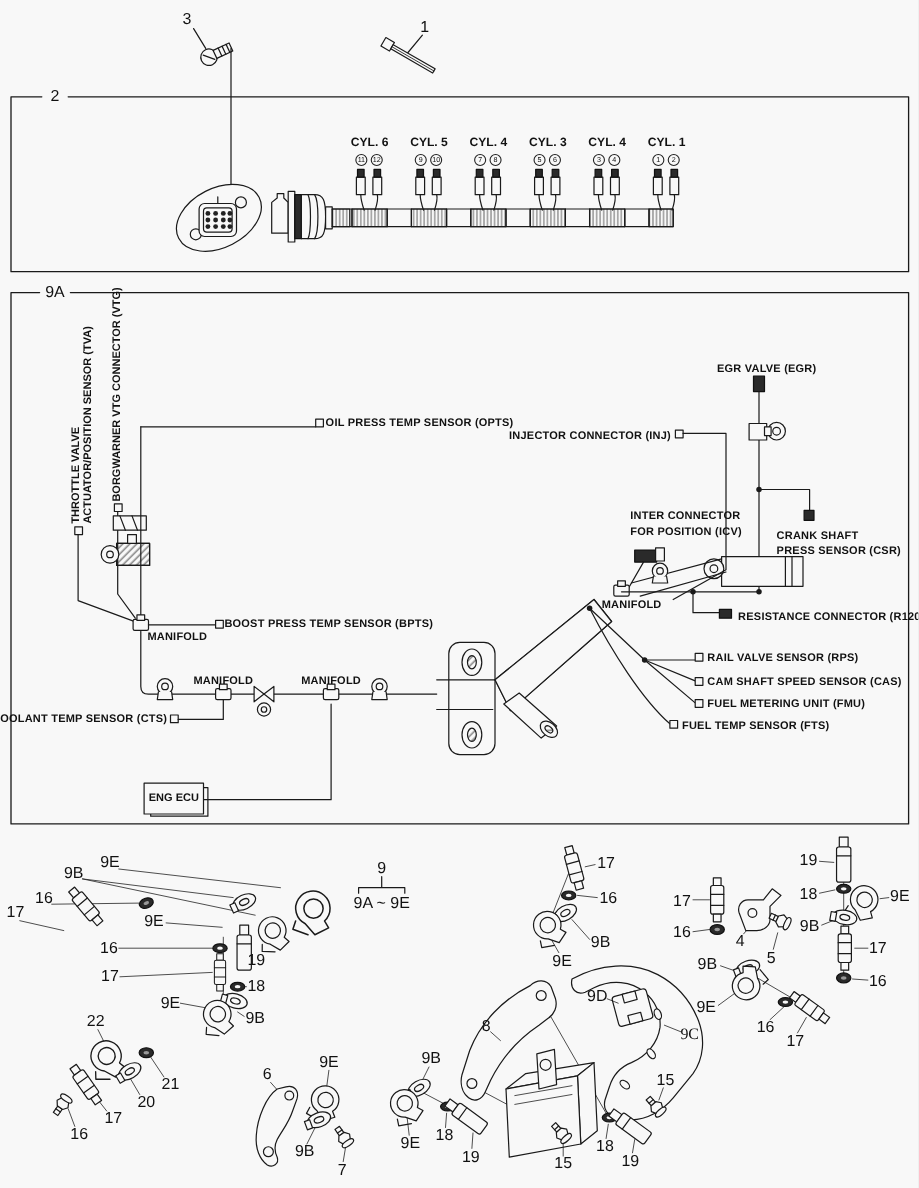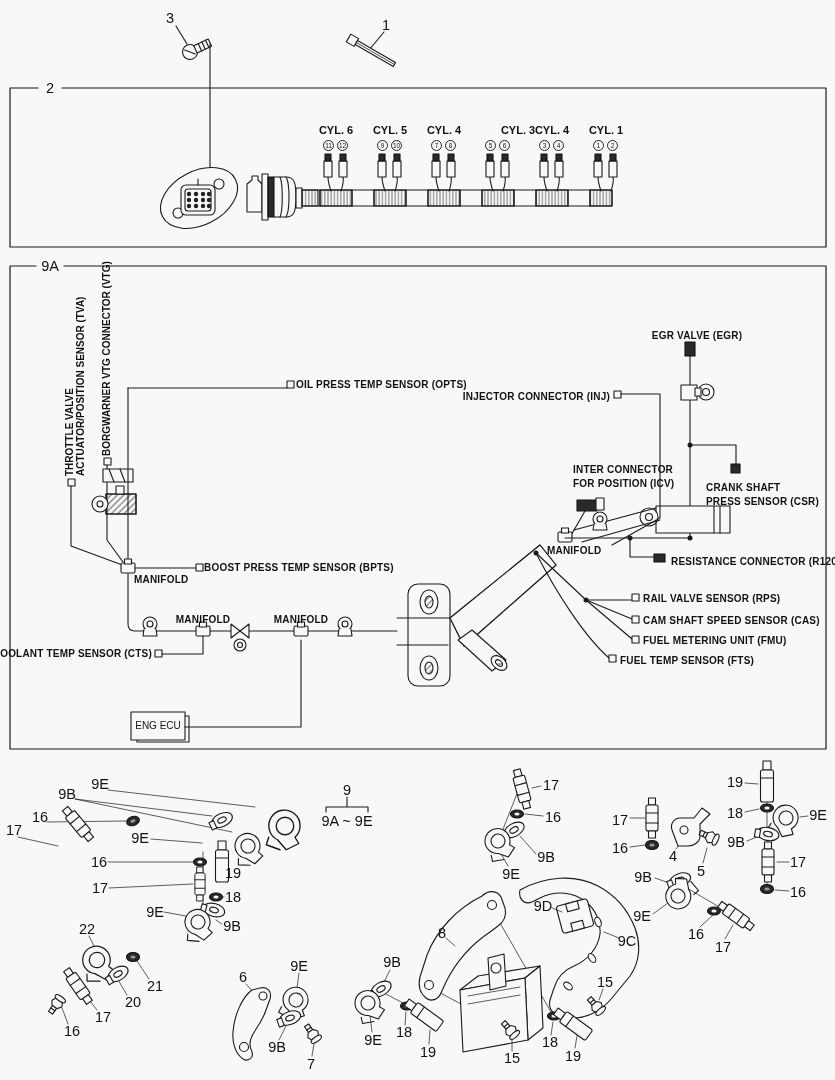--- a/index.html
+++ b/index.html
@@ -14,21 +14,21 @@
   .dlab{font-size:10px;font-weight:700;letter-spacing:.2px;white-space:nowrap;line-height:10px}
   .dlab.right{transform:translateX(-100%)}
   .dlab.center{transform:translateX(-50%)}
   .vlab{font-size:10px;font-weight:700;line-height:11px;white-space:nowrap;
         transform:rotate(-90deg);transform-origin:0 0}
   .vlab div{position:static !important}
   .cyl{font-size:11px;font-weight:700;width:64px;text-align:center;white-space:nowrap}
   .pin{width:11px;height:11px;border:1px solid #222;border-radius:50%;font-size:6.5px;
        line-height:10px;text-align:center;background:#f8f8f8;box-sizing:border-box}
   #ecu-label{position:absolute;left:131px;top:720px;width:54px;text-align:center;
-             font-size:10px;font-weight:400}
+             font-size:10px;font-weight:700}
 </style>
 </head>
 <body>
 
 <div id="stage">
 
 <svg id="art" width="835" height="1080" viewBox="0 0 835 1080" aria-hidden="true">
   <defs>
     <pattern id="hv" width="3.2" height="10" patternUnits="userSpaceOnUse">
       <line x1="1.6" y1="0" x2="1.6" y2="10" stroke="#333" stroke-width="0.7"></line>
@@ -387,21 +387,21 @@
   <div class="callout" style="left:347px;top:821px">9A ~ 9E</div>
 <div class="cyl" style="left: 304px; top: 124px;">CYL. 6</div>
       <div class="pin" style="left: 323px; top: 140px;">11</div>
       <div class="pin" style="left: 337px; top: 140px;">12</div>
       <div class="cyl" style="left: 358px; top: 124px;">CYL. 5</div>
       <div class="pin" style="left: 377px; top: 140px;">9</div>
       <div class="pin" style="left: 391px; top: 140px;">10</div>
       <div class="cyl" style="left: 412px; top: 124px;">CYL. 4</div>
       <div class="pin" style="left: 431px; top: 140px;">7</div>
       <div class="pin" style="left: 445px; top: 140px;">8</div>
-      <div class="cyl" style="left: 486px; top: 124px;">CYL. 3</div>
+      <div class="cyl" style="left: 466px; top: 124px;">CYL. 3</div>
       <div class="pin" style="left: 485px; top: 140px;">5</div>
       <div class="pin" style="left: 499px; top: 140px;">6</div>
       <div class="cyl" style="left: 520px; top: 124px;">CYL. 4</div>
       <div class="pin" style="left: 539px; top: 140px;">3</div>
       <div class="pin" style="left: 553px; top: 140px;">4</div>
       <div class="cyl" style="left: 574px; top: 124px;">CYL. 1</div>
       <div class="pin" style="left: 593px; top: 140px;">1</div>
       <div class="pin" style="left: 607px; top: 140px;">2</div>
       <div class="dlab left" style="left: 296px; top: 380px;">OIL PRESS TEMP SENSOR (OPTS)</div>
       <div class="dlab right" style="left: 610px; top: 392px;">INJECTOR CONNECTOR (INJ)</div>
@@ -451,21 +451,21 @@
       <div class="callout" style="left: 551px; top: 785px;">17</div>
       <div class="callout" style="left: 553px; top: 817px;">16</div>
       <div class="callout" style="left: 546px; top: 857px;">9B</div>
       <div class="callout" style="left: 511px; top: 874px;">9E</div>
       <div class="callout" style="left: 392px; top: 962px;">9B</div>
       <div class="callout" style="left: 373px; top: 1040px;">9E</div>
       <div class="callout" style="left: 404px; top: 1032px;">18</div>
       <div class="callout" style="left: 428px; top: 1052px;">19</div>
       <div class="callout" style="left: 442px; top: 933px;">8</div>
       <div class="callout" style="left: 543px; top: 906px;">9D</div>
-      <div class="callout" style="left: 627px; top: 941px;">9C</div>
+      <div class="callout" style="left: 627px; top: 941px; font-family: Liberation Serif, serif;">9C</div>
       <div class="callout" style="left: 605px; top: 982px;">15</div>
       <div class="callout" style="left: 512px; top: 1058px;">15</div>
       <div class="callout" style="left: 550px; top: 1042px;">18</div>
       <div class="callout" style="left: 573px; top: 1056px;">19</div>
       <div class="callout" style="left: 620px; top: 820px;">17</div>
       <div class="callout" style="left: 620px; top: 848px;">16</div>
       <div class="callout" style="left: 673px; top: 856px;">4</div>
       <div class="callout" style="left: 701px; top: 871px;">5</div>
       <div class="callout" style="left: 643px; top: 877px;">9B</div>
       <div class="callout" style="left: 642px; top: 916px;">9E</div>

